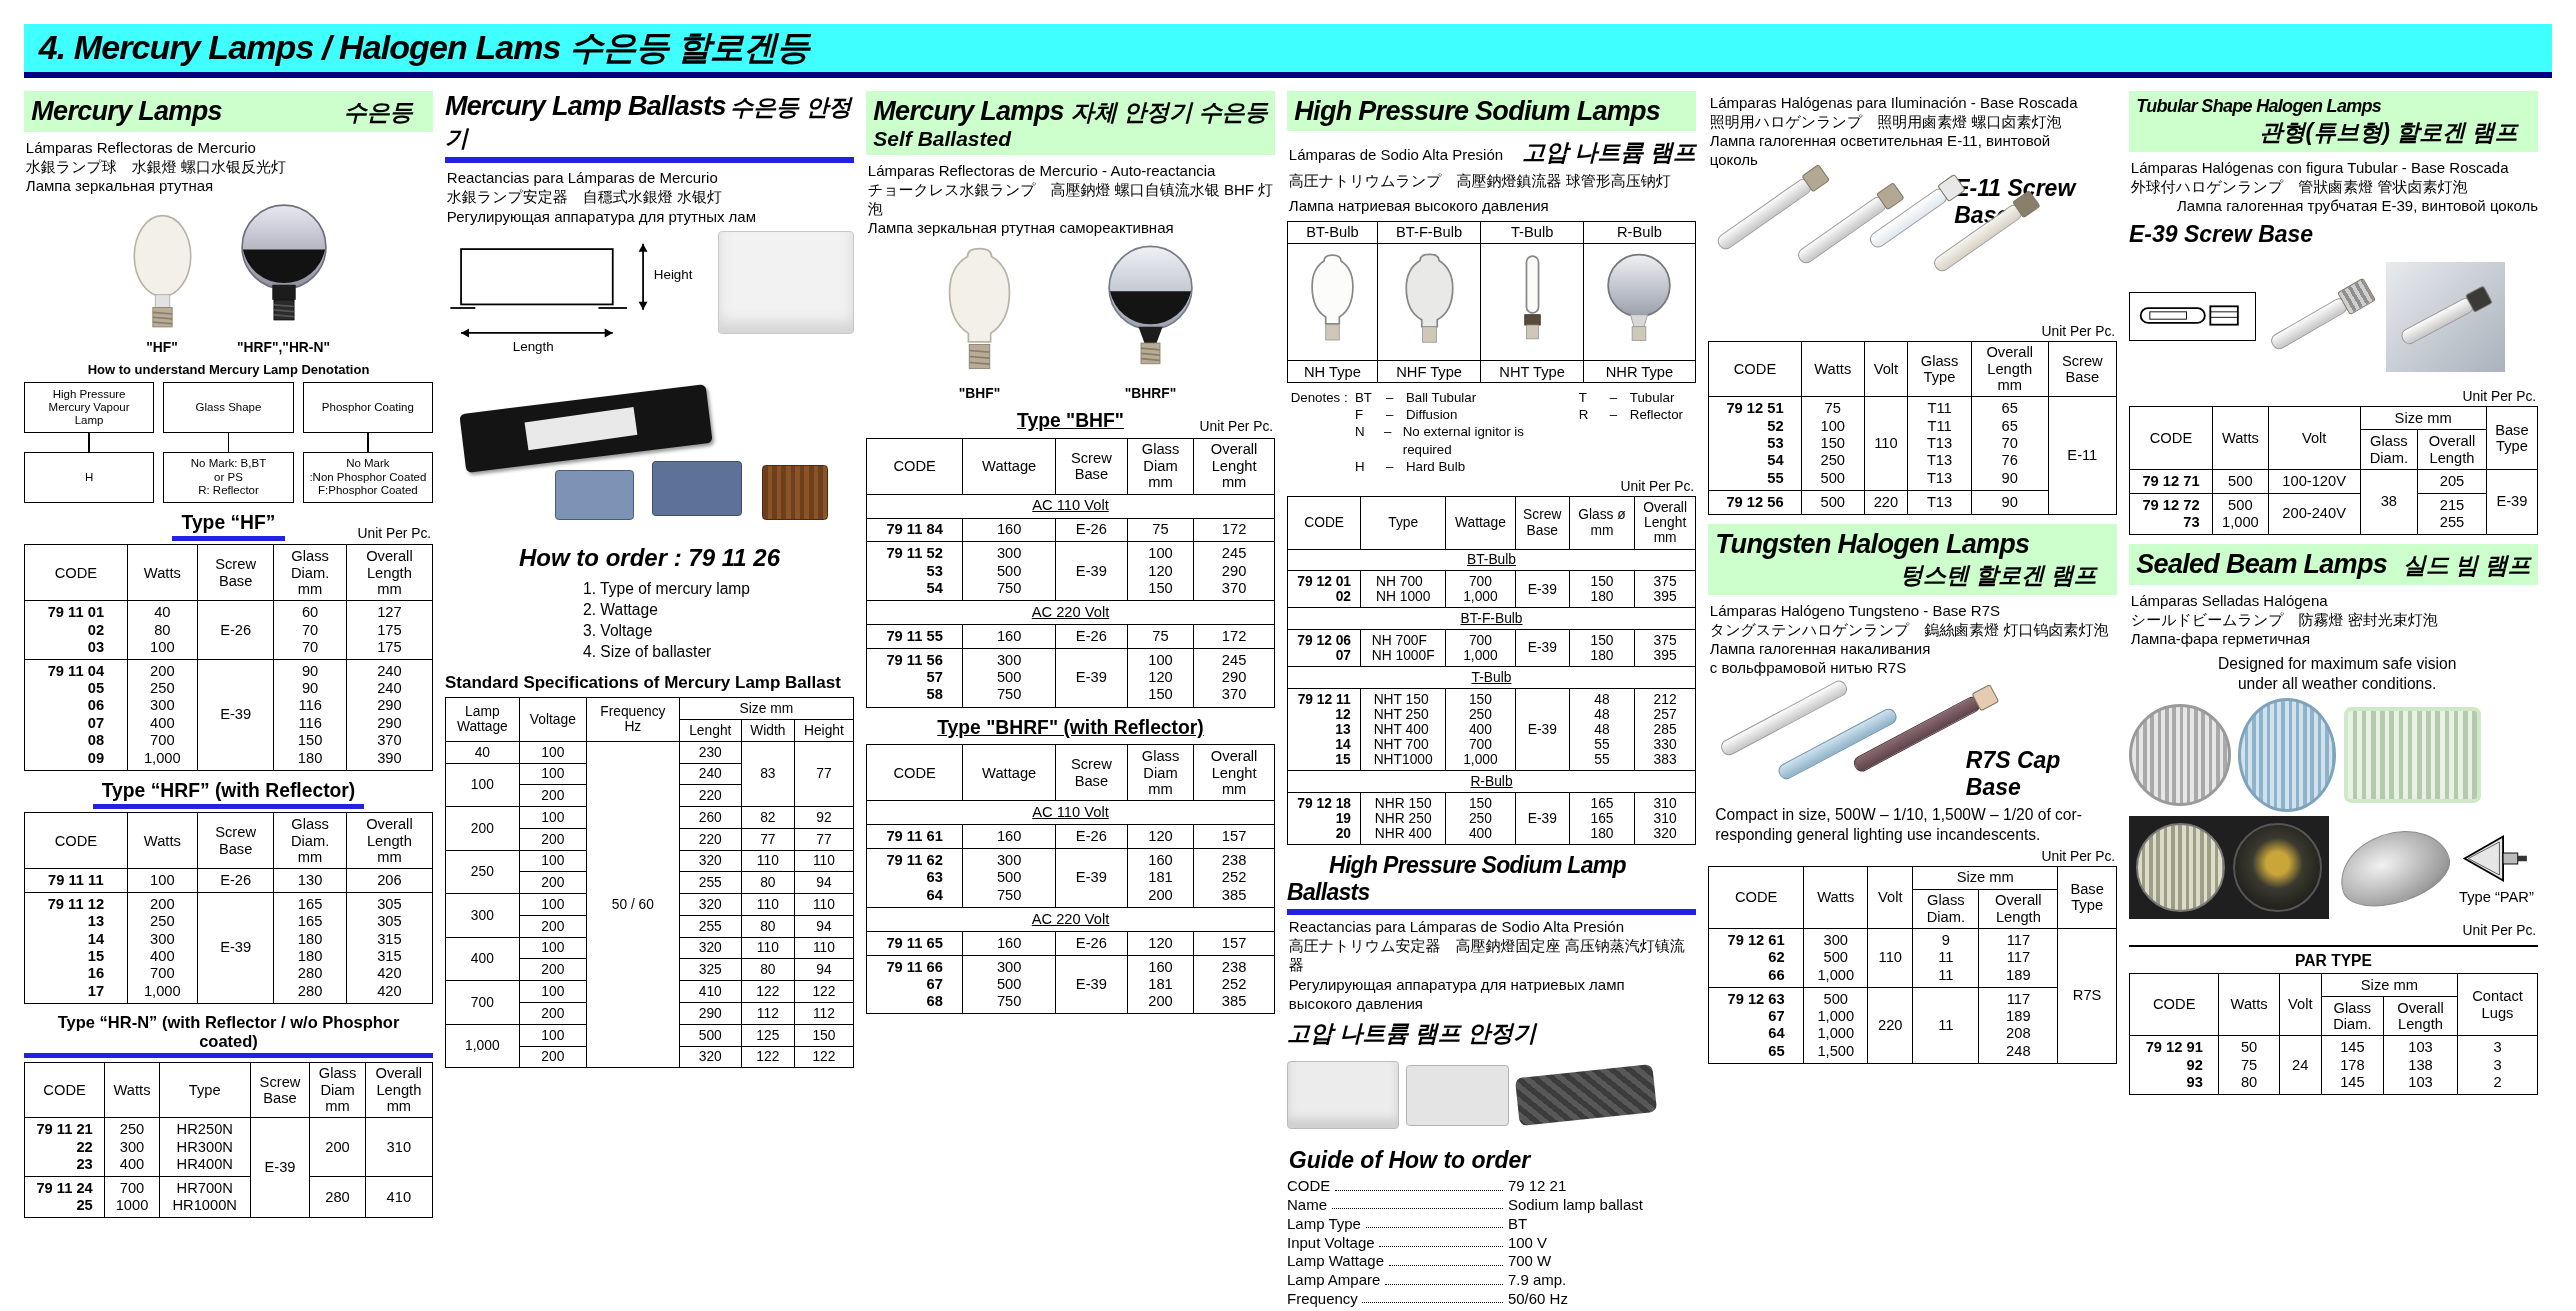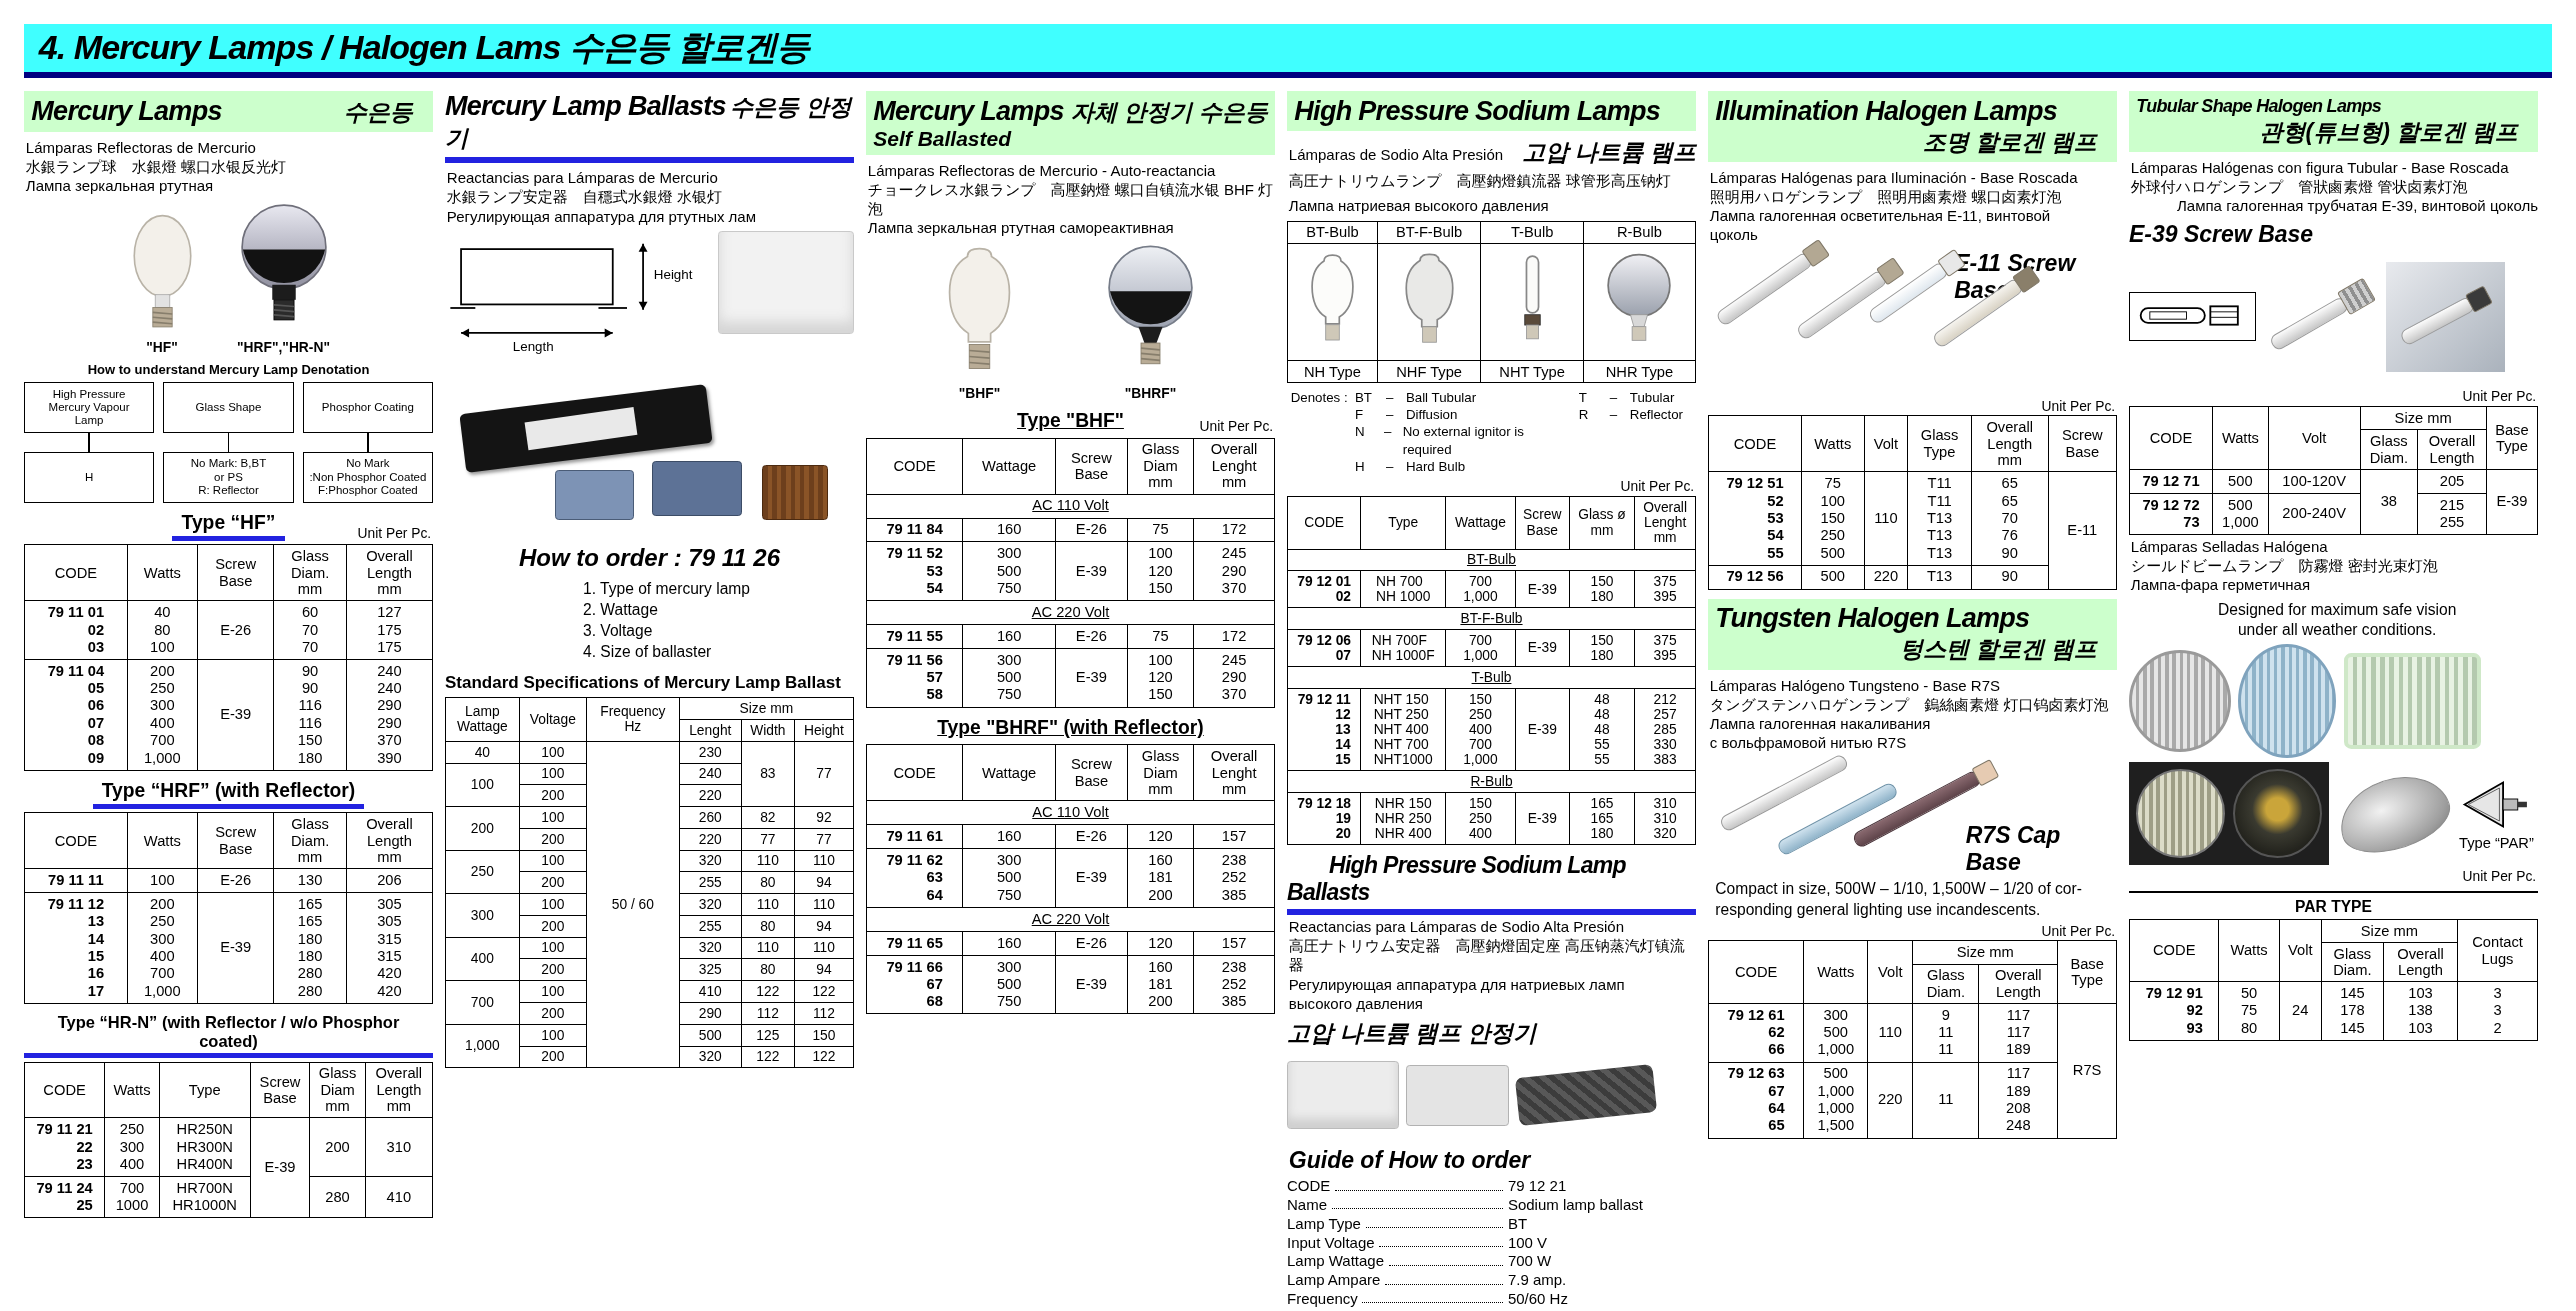--- a/index.html
+++ b/index.html
@@ -954,24 +954,20 @@
         </div>
         <div class="gl">
           <span class="lab">Lamp Dimension</span>
           <span class="dots"></span>
           <span class="val">150mm diam x 375 mm L</span>
         </div>
       </div>
   </div>
 
   <div class="col">
-    <div class="ghead">
-      <div class="htitle" data-bind="col5.title_a">Illumination Halogen Lamps</div>
-      <div class="hkr krline" data-bind="col5.kr_a">조명 할로겐 램프</div>
-    </div>
     <div class="sub">
         <div style="white-space: pre-line;">Lámparas Halógenas para Iluminación - Base Roscada</div>
         <div style="white-space: pre-line;">照明用ハロゲンランプ　照明用鹵素燈 螺口卤素灯泡</div>
         <div style="white-space: pre-line;">Лампа галогенная осветительная E-11, винтовой
 цоколь</div>
       </div>
     <div class="hrow" style="align-items:flex-start;">
       <div class="tubes" style="width:276px;">
         <div class="tube" style="left:0px;top:24px;transform:rotate(-35deg);">
             <span class="tb" style="width:108px;"></span>
@@ -1195,20 +1191,24 @@
 73</div></td>
               <td><div class="stack">500
 1,000</div></td>
               <td><div class="stack">200-240V</div></td>
               <td><div class="stack">215
 255</div></td>
             </tr>
           </tbody>
         </table>
       </div>
+    <div class="ghead hrow mt10">
+      <span class="htitle" data-bind="col6.title_b">Sealed Beam Lamps</span>
+      <span class="hkr" data-bind="col6.kr_b">실드 빔 램프</span>
+    </div>
     <div class="sub">
         <div style="white-space: pre-line;">Lámparas Selladas Halógena</div>
         <div style="white-space: pre-line;">シールドビームランプ　防霧燈 密封光束灯泡</div>
         <div style="white-space: pre-line;">Лампа-фара герметичная</div>
       </div>
     <div class="note" style="text-align:center;" data-bind="col6.note">Designed for maximum safe vision
 under all weather conditions.</div>
     <div class="sbrow1">
       <div class="sb-round"></div>
       <div class="sb-oval"></div>

